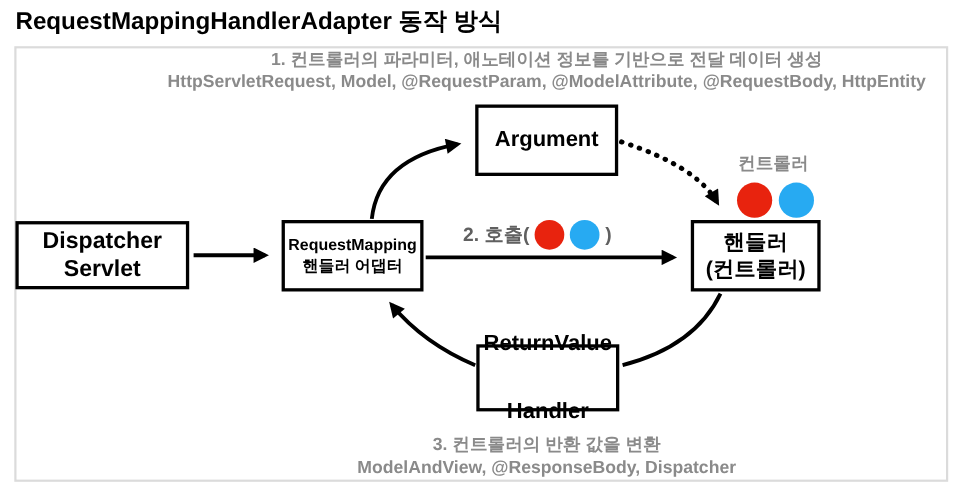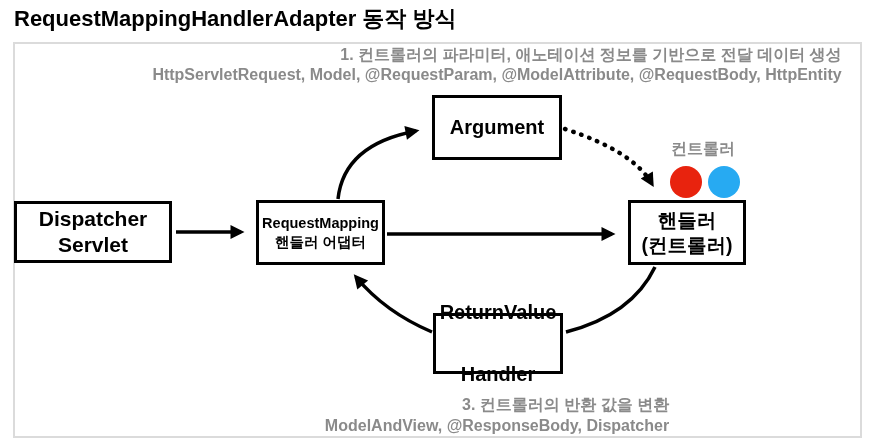--- a/index.html
+++ b/index.html
@@ -8,21 +8,21 @@
   .stage { position:relative; width:874px; height:372px; background:#fff; }
 
   .page-title { position:absolute; left:14px; top:4px; font-size:22px;
                 font-weight:bold; color:#000; white-space:nowrap; z-index:3; }
 
   .frame { position:absolute; left:13px; top:42px; width:849px; height:396px;
            border:2px solid #dbdbdb; background:#fff; z-index:0; }
 
   svg.arrows { position:absolute; left:0; top:0; width:874px; height:446px; z-index:1; }
 
-  .anno { position:absolute; transform:translateX(-50%); text-align:right;
+  .anno { position:absolute; transform:translateX(-50%); text-align:center;
           font-weight:bold; color:#8a8a8a; font-size:16px; line-height:20px;
           white-space:nowrap; z-index:2; }
   .anno-top { left:497px; top:45px; }
   .anno-bottom { left:497px; top:394px; line-height:21px; }
 
   .box { position:absolute; background:#fff; border:3px solid #000;
          display:flex; flex-direction:column; align-items:center;
          justify-content:center; font-weight:bold; color:#000;
          text-align:left; z-index:2; white-space:nowrap; }
   .box-dispatcher { left:14px;  top:201px; width:158px; height:62px; font-size:21px;  line-height:26px; }
@@ -99,19 +99,25 @@
 
   <div class="box box-rvh">
     <div>ReturnValue</div>
     <div>Handler</div>
   </div>
 
   <div class="param-label">컨트롤러</div>
   <div class="dot dot-red param-dot-red"></div>
   <div class="dot dot-blue param-dot-blue"></div>
 
+  <div class="call-row">
+    <span>2. 호출(</span>
+    <span class="inline-dot dot-red"></span>
+    <span class="inline-dot dot-blue"></span>
+    <span>)</span>
+  </div>
 
   <div class="anno anno-bottom">
     <div>3. 컨트롤러의 반환 값을 변환</div>
     <div>ModelAndView, @ResponseBody, Dispatcher</div>
   </div>
 
 </div>
 
 </body></html>

